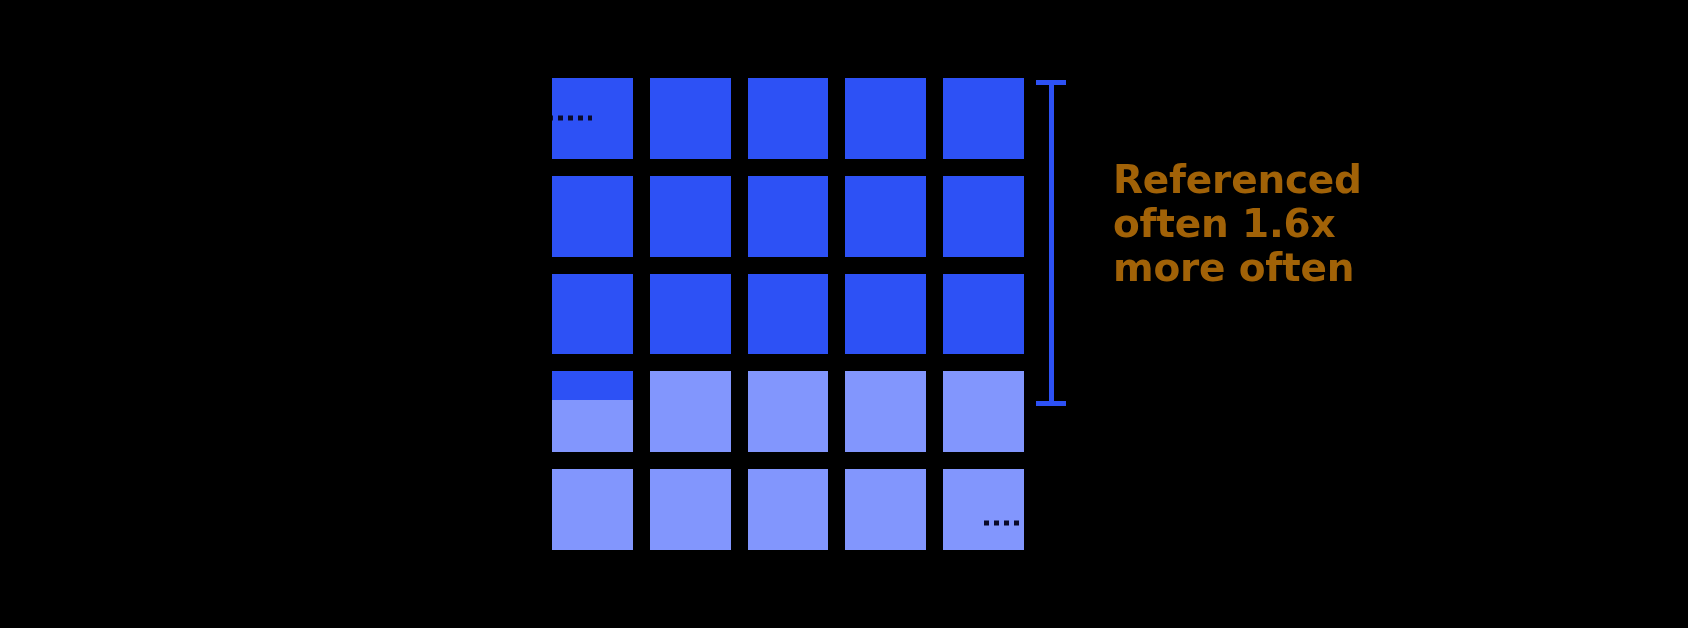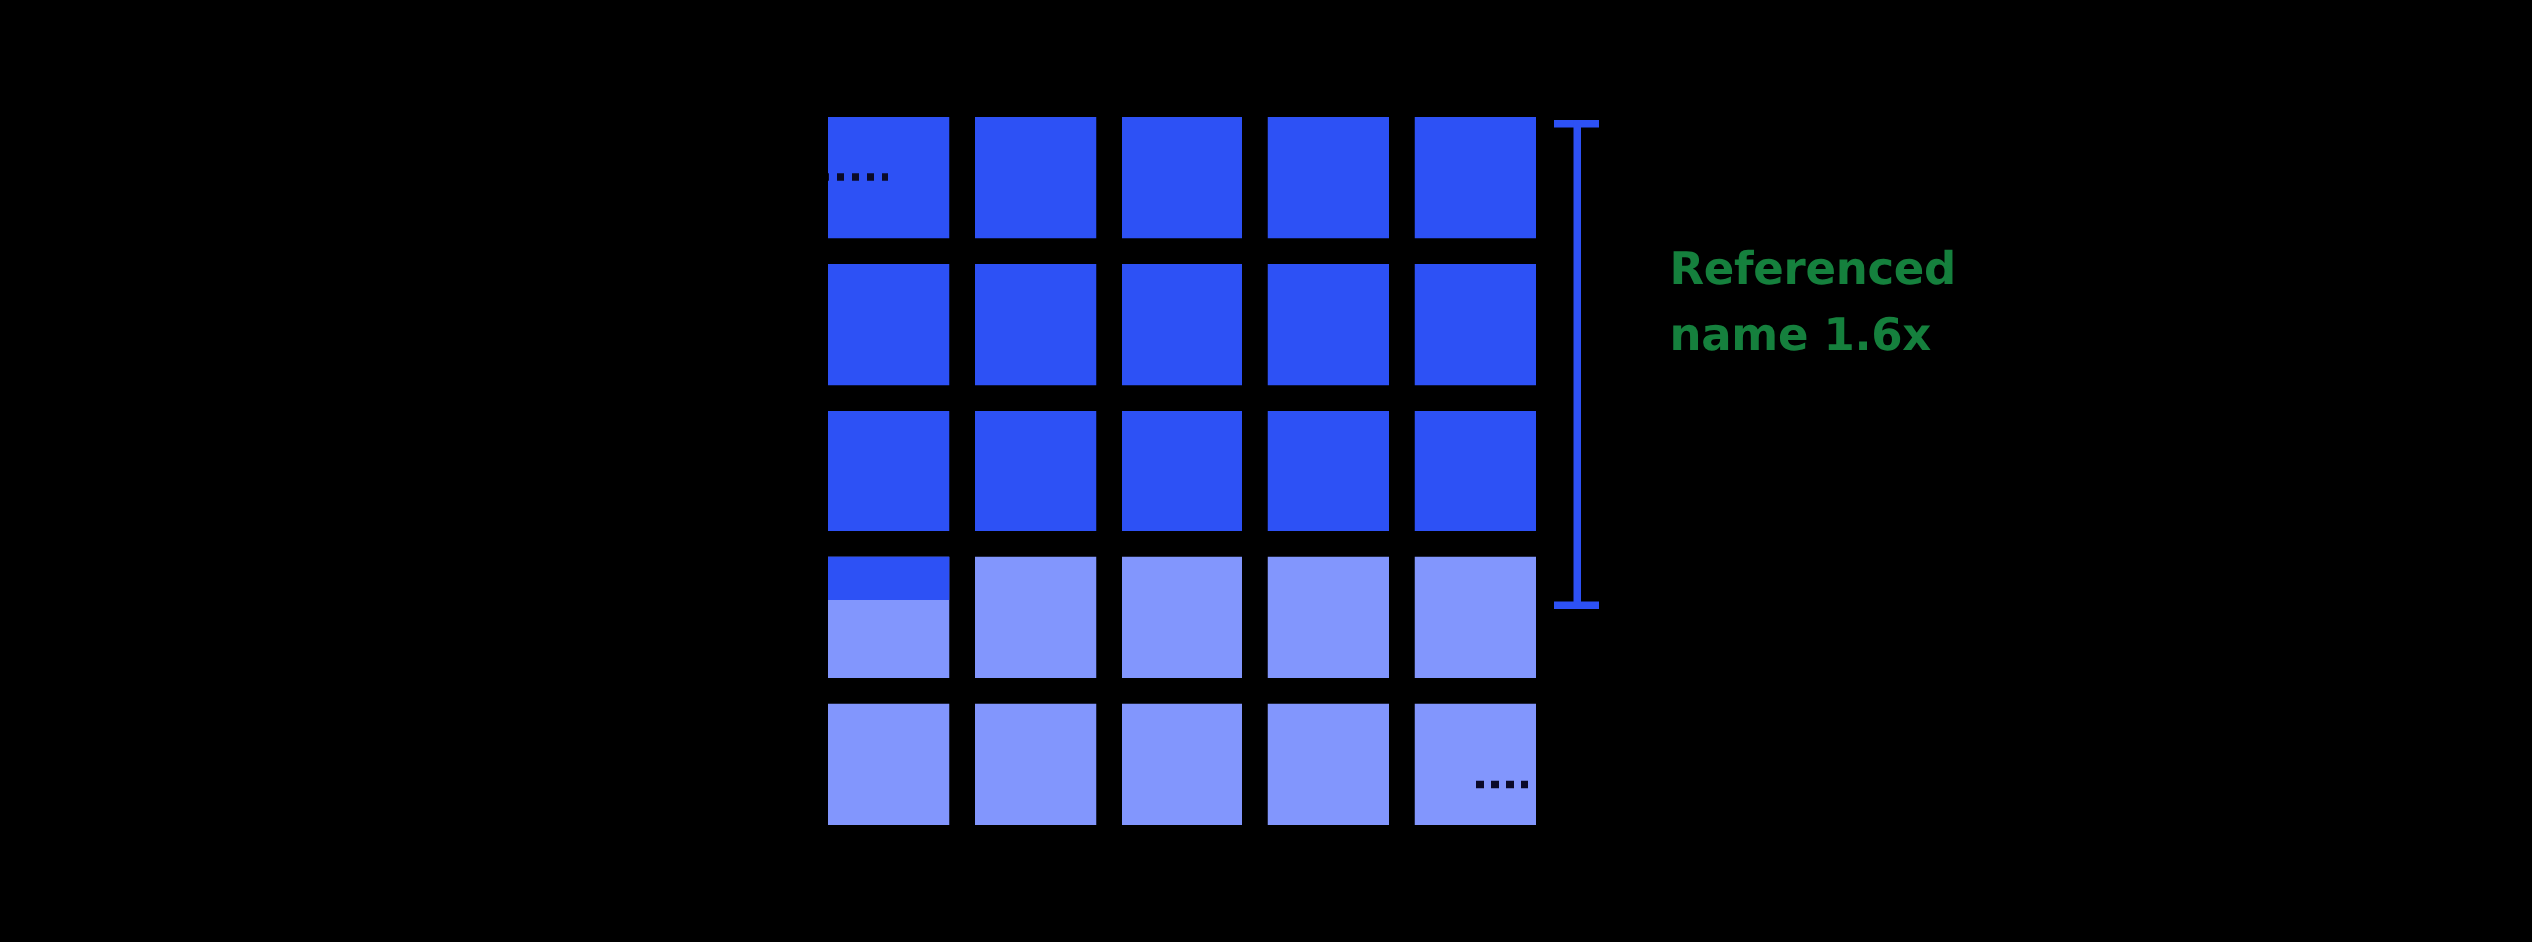--- a/index.html
+++ b/index.html
@@ -112,24 +112,24 @@
   }
   #bracket .beam-cap.top { top: 0; }
   #bracket .beam-cap.bottom { bottom: 0; }
 
   
   #annotation {
     position: absolute;
     left: 1113px;
     top: 158px;
     width: 300px;
-    color: #15803d;
+    color: #a16207;
     font-family: "DejaVu Sans", sans-serif;
     font-weight: 700;
-    font-size: 30px;
+    font-size: 39px;
     line-height: 44px;
     letter-spacing: -0.2px;
   }
   #annotation .line { display: block; white-space: pre; }
 </style>
 </head>
 <body>
 
 <div id="stage">
 
@@ -215,16 +215,17 @@
     </div>
 
   <div id="bracket">
     <div class="beam-cap top"></div>
     <div class="beam-stem"></div>
     <div class="beam-cap bottom"></div>
   </div>
 
   <div id="annotation">
     <span class="line">Referenced</span>
-    <span class="line">name 1.6x</span>
+    <span class="line">often 1.6x</span>
+    <span class="line">more often</span>
   </div>
 
 </div>
 
 </body></html>

